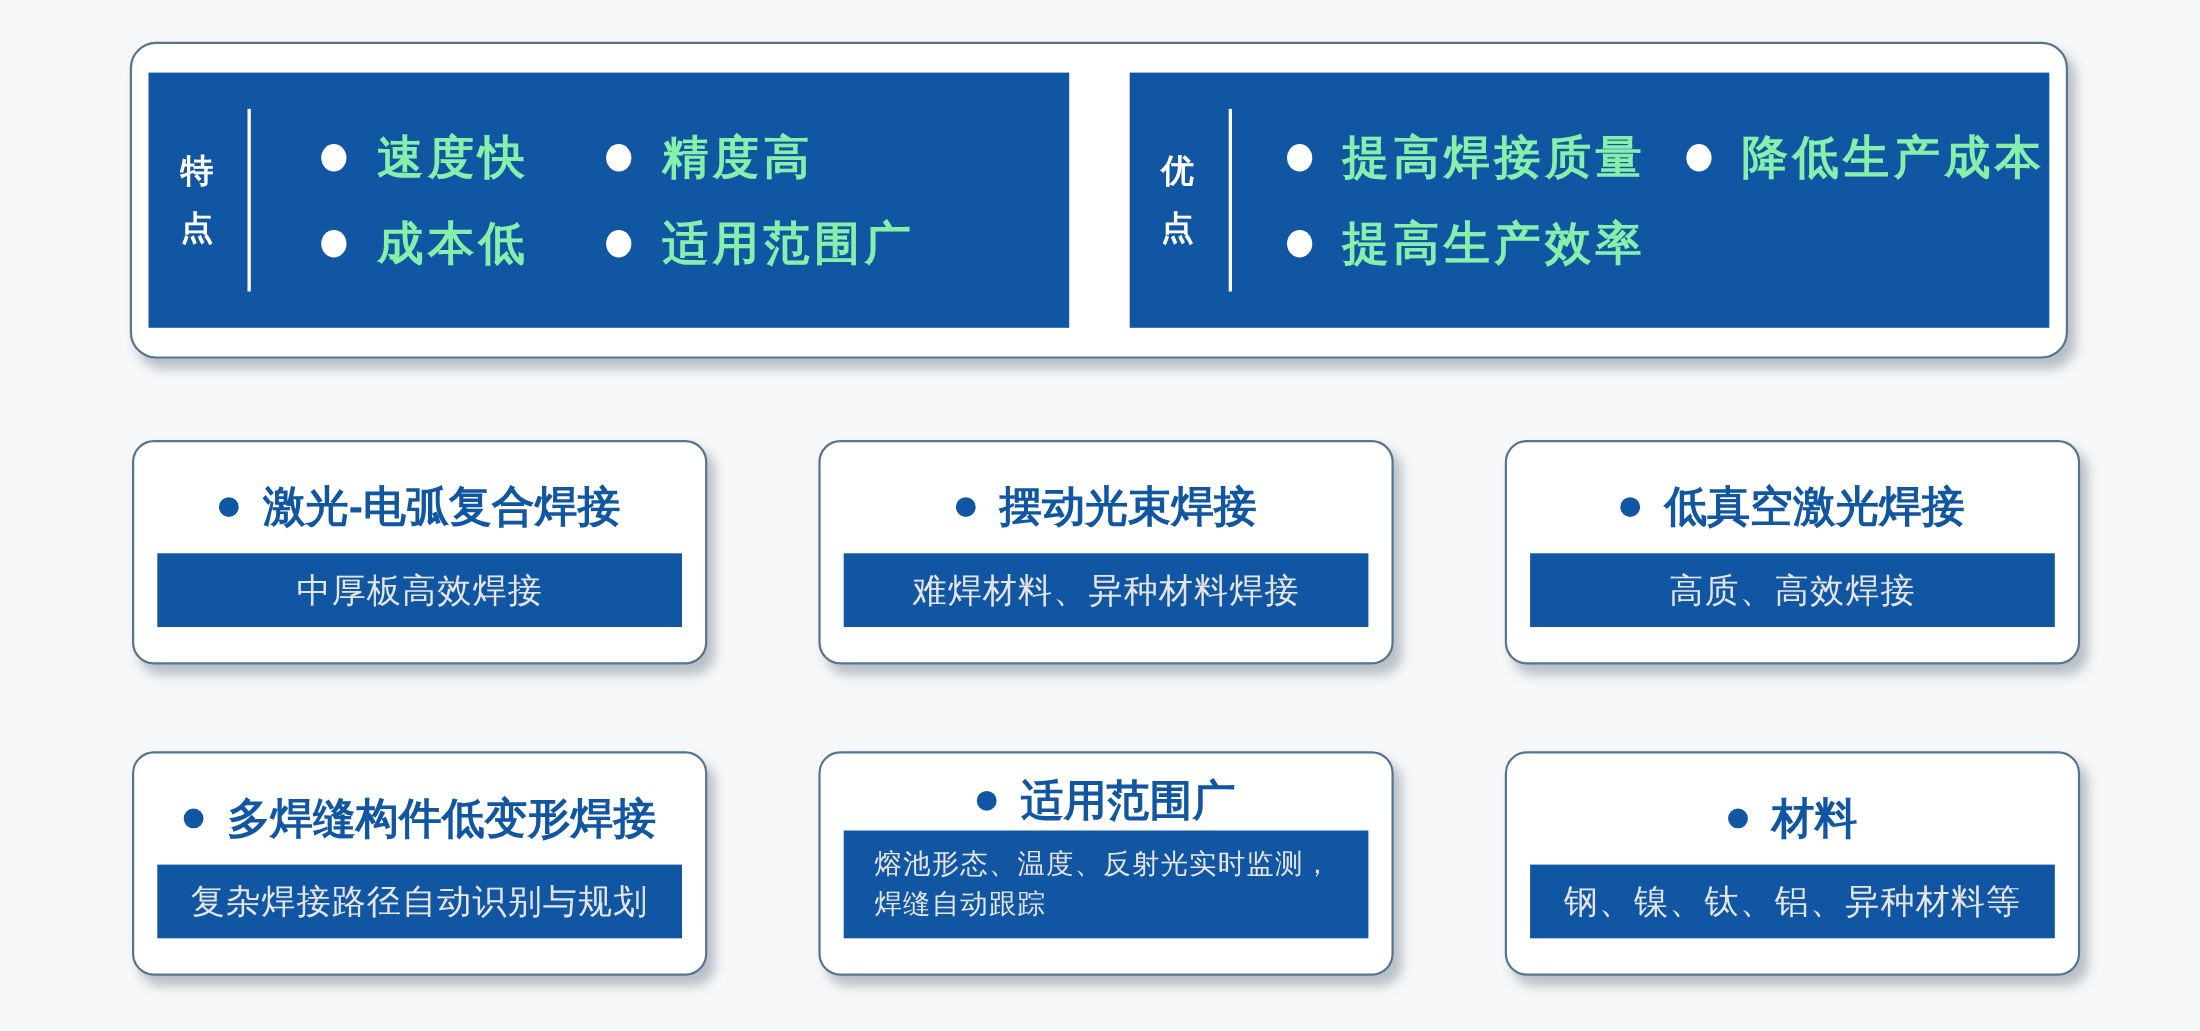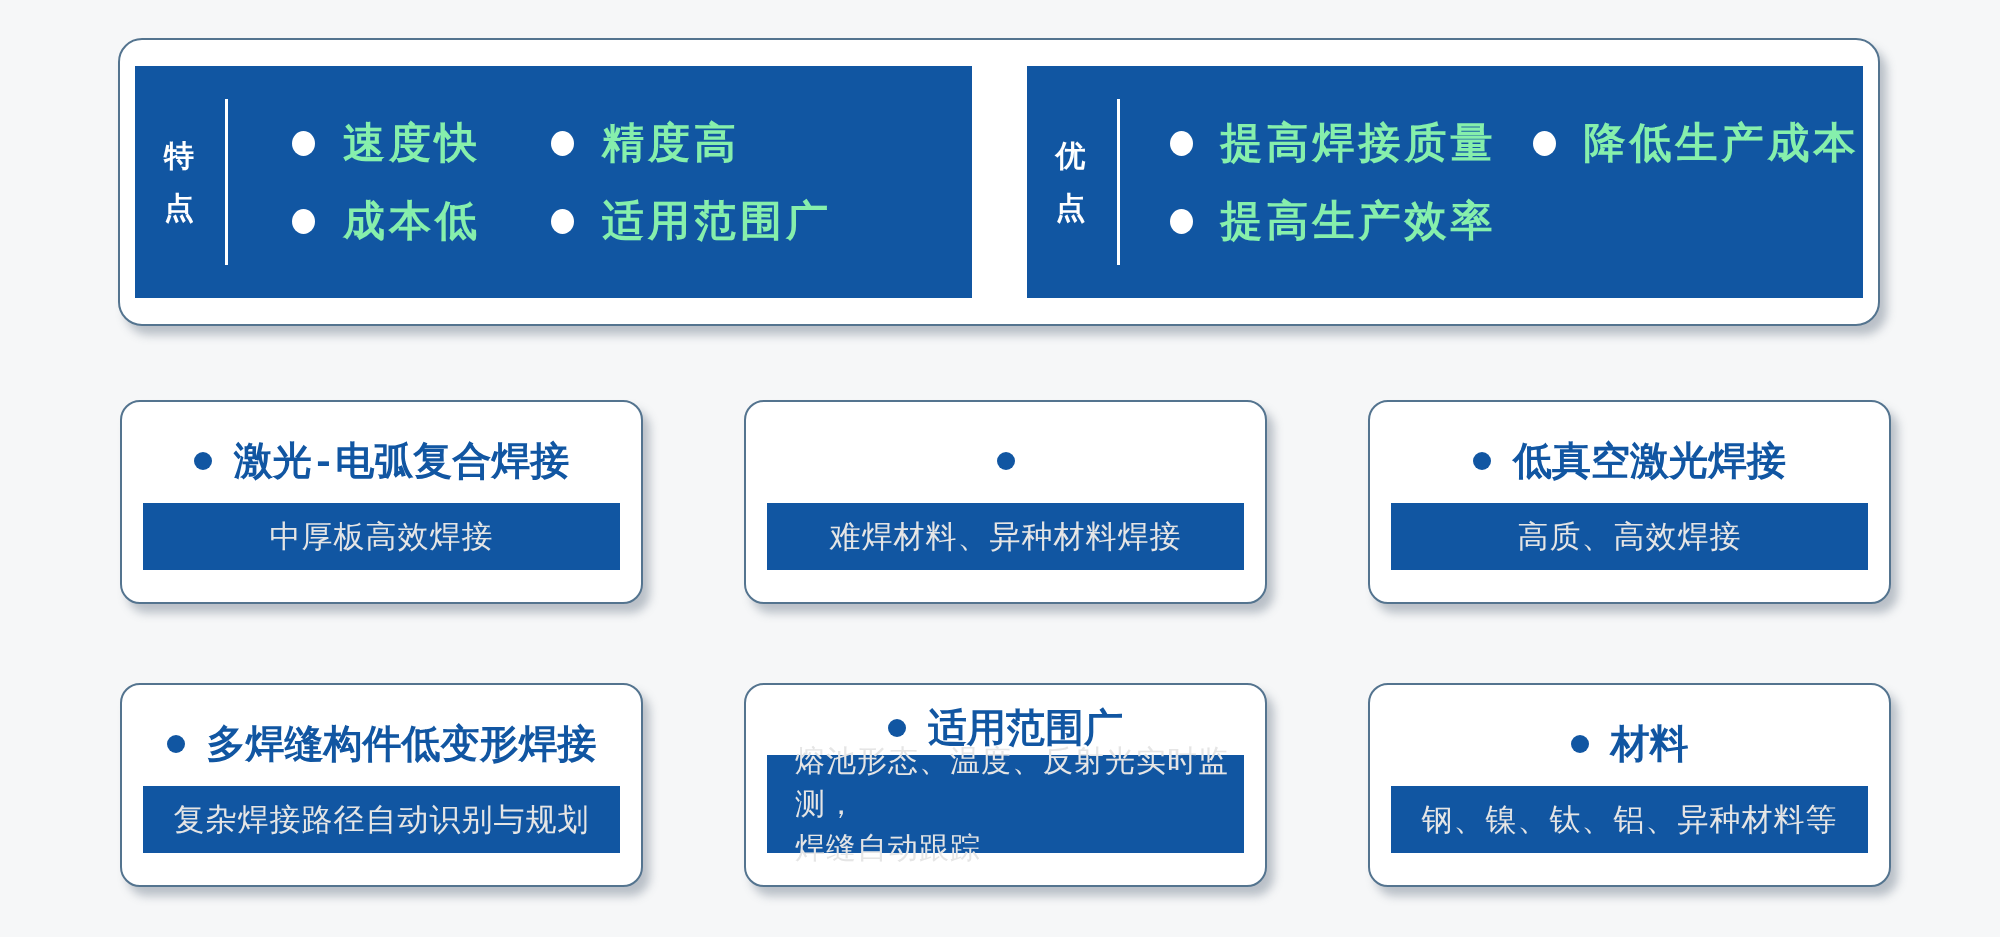--- a/index.html
+++ b/index.html
@@ -99,21 +99,20 @@
   .card-title {
     flex: 1;
     display: flex;
     align-items: center;
     justify-content: center;
     gap: 22px;
     color: #1156a2;
     font-size: 39px;
     font-weight: bold;
     white-space: nowrap;
-    font-family: Liberation Mono, monospace;
   }
   .card-title .dot {
     width: 18px; height: 18px;
     border-radius: 50%;
     background: #1156a2;
     flex: none;
   }
   .card-bar {
     background: #1156a2;
     color: #e5e5e5;
@@ -123,21 +122,21 @@
     justify-content: center;
     font-size: 31px;
     letter-spacing: 1px;
   }
   .card-bar.multiline {
     flex-direction: column;
     align-items: flex-start;
     justify-content: center;
     padding: 12px 14px 12px 28px;
     min-height: 98px;
-    font-size: 30px;
+    font-size: 25px;
     line-height: 1.45;
   }
 </style>
 </head>
 <body>
 
 <div class="top-card">
 
   <div class="blue-panel features-panel">
     <div class="side-label">特点</div>
@@ -189,20 +188,21 @@
     <div class="card-title">
       <span class="dot"></span>
       <span>激光-电弧复合焊接</span>
     </div>
     <div class="card-bar">中厚板高效焊接</div>
   </div>
 
   <div class="info-card">
     <div class="card-title">
       <span class="dot"></span>
+      <span>摆动光束焊接</span>
     </div>
     <div class="card-bar">难焊材料、异种材料焊接</div>
   </div>
 
   <div class="info-card">
     <div class="card-title">
       <span class="dot"></span>
       <span>低真空激光焊接</span>
     </div>
     <div class="card-bar">高质、高效焊接</div>

